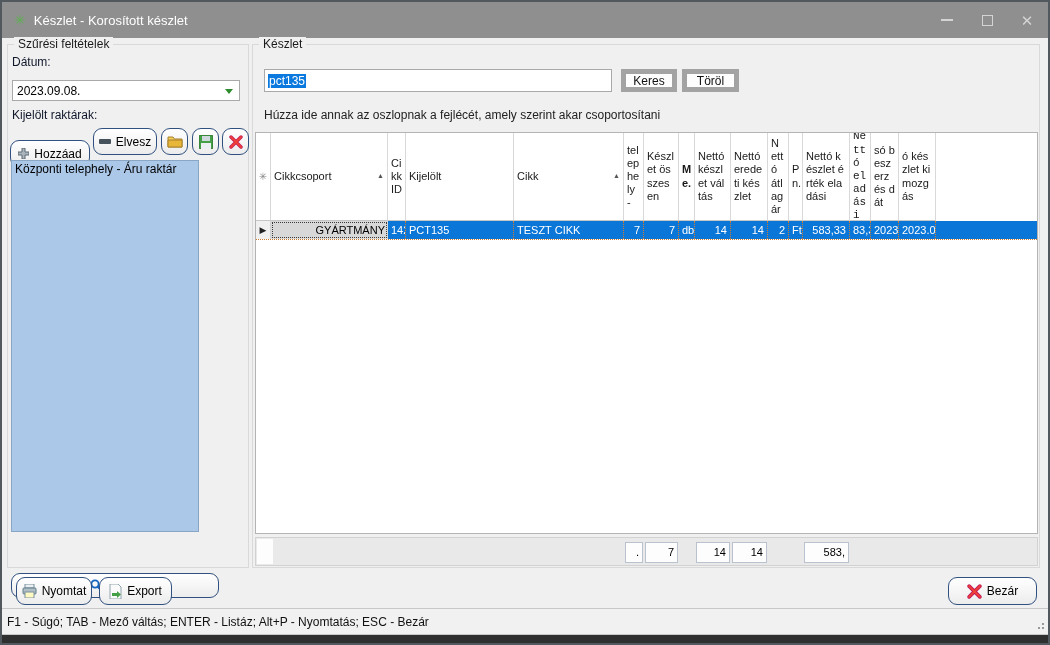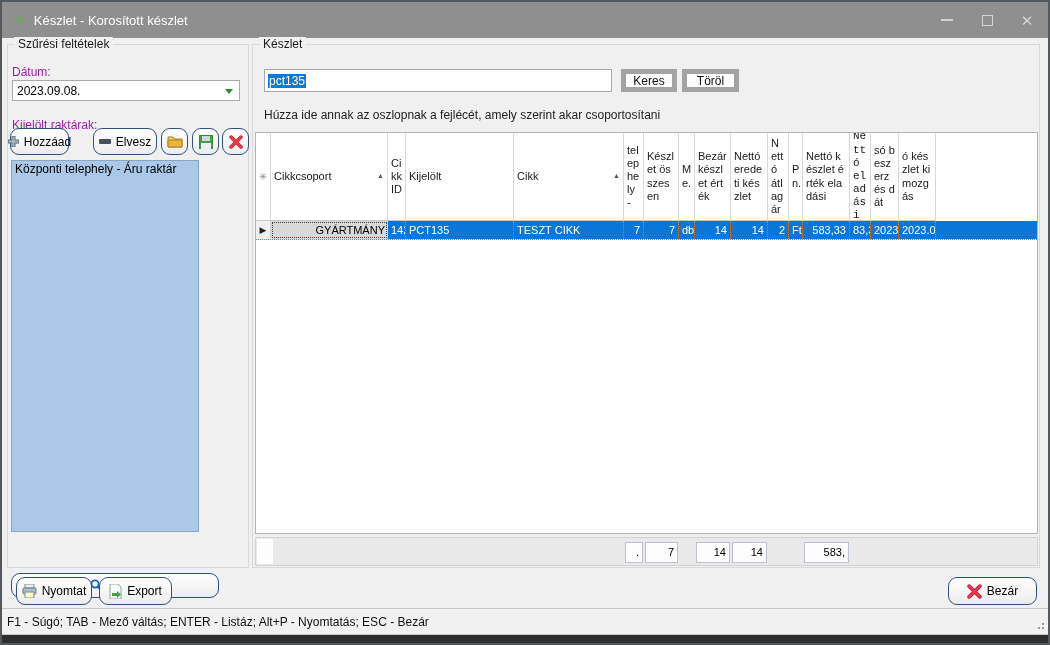--- a/index.html
+++ b/index.html
@@ -12,21 +12,21 @@
   .title-text { color:#ffffff; font-size:13px; }
   .win-controls { position:absolute; right:8px; top:0; height:36px; display:flex; align-items:center; gap:14px; }
   .wc { width:26px; height:22px; display:flex; align-items:center; justify-content:center; color:#d9d9d9; font-size:13px; cursor:default; }
   .wc .dash { width:12px; height:2px; background:#d4d4d4; }
   .wc .sq { width:11px; height:11px; border:1px solid #d4d4d4; }
   .wc .xx { font-size:15px; color:#d4d4d4; line-height:1; }
 
   .groupbox { position:absolute; border:1px solid #d9d9d9; }
   .gb-label { position:absolute; top:-8px; left:6px; background:#f0f0f0; padding:0 4px; font-size:12px; color:#1a1a1a; }
 
-  .lbl { position:absolute; font-size:12px; color:#a21caf;margin-top:10px; }
+  .lbl { position:absolute; font-size:12px; color:#0f172a; }
 
   .combo { position:absolute; background:#fff; border:1px solid #a9a9a9; font-size:12px;
            display:flex; align-items:center; padding:0 4px; }
   .combo .arrow { position:absolute; right:6px; top:8px; width:0; height:0;
                   border-left:4px solid transparent; border-right:4px solid transparent; border-top:5px solid #2e8b2e; }
 
   .btn-fancy { position:absolute; border:1px solid #30517f; border-radius:9px;
                background:linear-gradient(#ffffff,#ececec); font-size:12px; color:#000;
                display:flex; align-items:center; justify-content:center; gap:5px; cursor:default; }
   .btn-flat { position:absolute; border:5px solid #a3a3a3; background:#fdfdfd; font-size:12px; color:#111;
@@ -100,21 +100,21 @@
   <div class="groupbox" style="left:5px;top:42px;width:242px;height:524px;">
     <span class="gb-label">Szűrési feltételek</span>
   </div>
   <span class="lbl" style="left:10px;top:53px;">Dátum:</span>
   <div class="combo" style="left:10px;top:78px;width:228px;height:21px;">
     <span>2023.09.08.</span>
     <span class="arrow"></span>
   </div>
   <span class="lbl" style="left:10px;top:106px;">Kijelölt raktárak:</span>
 
-  <div class="btn-fancy" style="left:8px;top:126px;width:59px;height:27px;">
+  <div class="btn-fancy" style="left:8px;top:138px;width:80px;height:27px;">
     <span class="svgi">
       <svg width="11" height="11" viewBox="0 0 11 11">
           <path d="M4 0h3v4h4v3H7v4H4V7H0V4h4z" fill="#aab4bd" stroke="#5d6a74" stroke-width="1"></path>
         </svg>
     </span>
     <span>Hozzáad</span>
   </div>
   <div class="btn-fancy" style="left:91px;top:126px;width:64px;height:27px;">
     <span class="svgi">
       <svg width="12" height="5" viewBox="0 0 12 5">
@@ -226,25 +226,25 @@
         <div class="th" style="width: 110px;">
           <span>Cikk</span>
           <span class="sort">▲</span>
         </div>
         <div class="th" style="width: 20px;">
           <span>telephely -</span>
         </div>
         <div class="th" style="width: 35px;">
           <span>Készlet összesen</span>
         </div>
-        <div class="th" style="width: 16px;">
+        <div class="th" style="width: 16px; font-weight: bold;">
           <span>Me.</span>
         </div>
         <div class="th" style="width: 36px;">
-          <span>Bezár készlet érték</span>
+          <span>Nettó készlet váltás</span>
         </div>
         <div class="th" style="width: 37px;">
           <span>Nettó eredeti készlet</span>
         </div>
         <div class="th" style="width: 21px;">
           <span>Nettó átlagár</span>
         </div>
         <div class="th" style="width: 14px;">
           <span>Pn.</span>
         </div>

